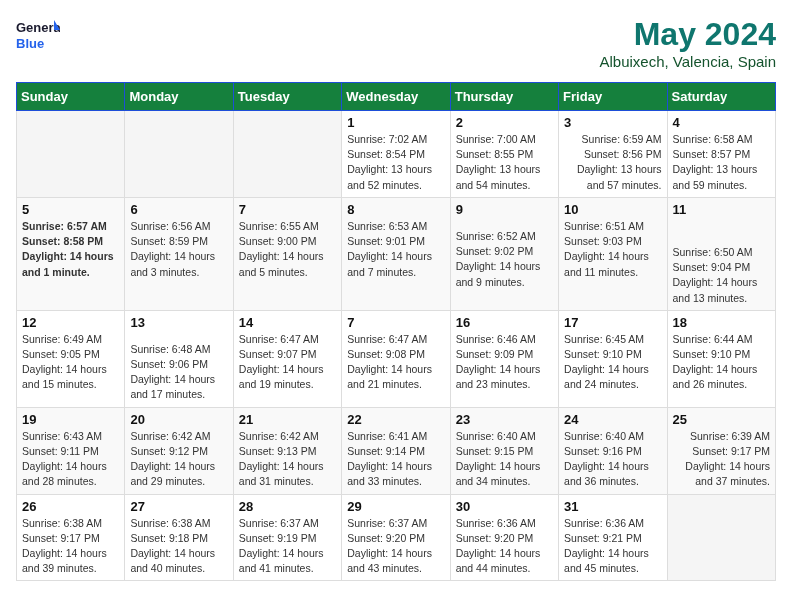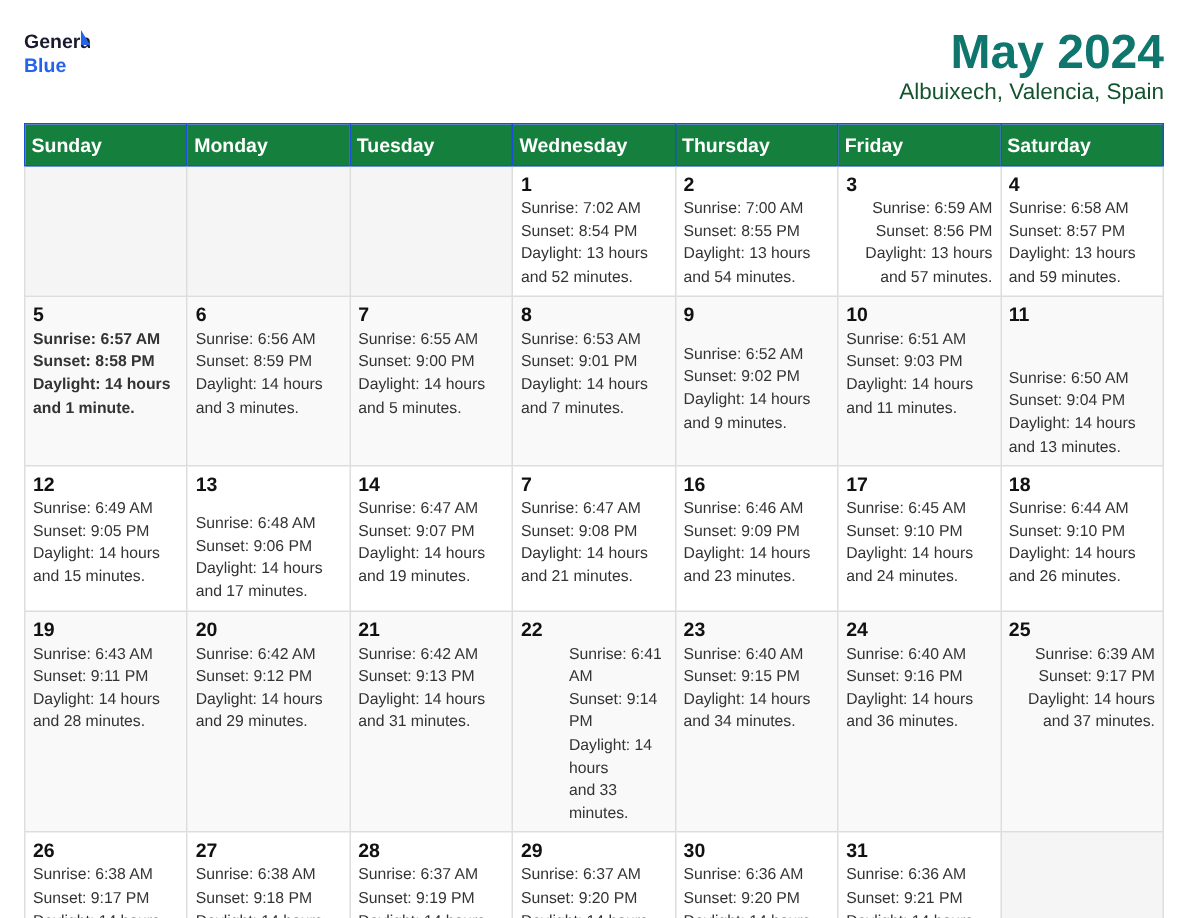--- a/index.html
+++ b/index.html
@@ -258,21 +258,21 @@
         </td>
         <td>
           <div class="day-number">21</div>
           <div class="day-info" style="white-space: pre-line;">Sunrise: 6:42 AM
 Sunset: 9:13 PM
 Daylight: 14 hours
 and 31 minutes.</div>
         </td>
         <td>
           <div class="day-number">22</div>
-          <div class="day-info" style="white-space: pre-line; margin-left: 32px;">Sunrise: 6:41 AM
+          <div class="day-info" style="white-space: pre-line;">Sunrise: 6:41 AM
 Sunset: 9:14 PM
 Daylight: 14 hours
 and 33 minutes.</div>
         </td>
         <td>
           <div class="day-number">23</div>
           <div class="day-info" style="white-space: pre-line;">Sunrise: 6:40 AM
 Sunset: 9:15 PM
 Daylight: 14 hours
 and 34 minutes.</div>

